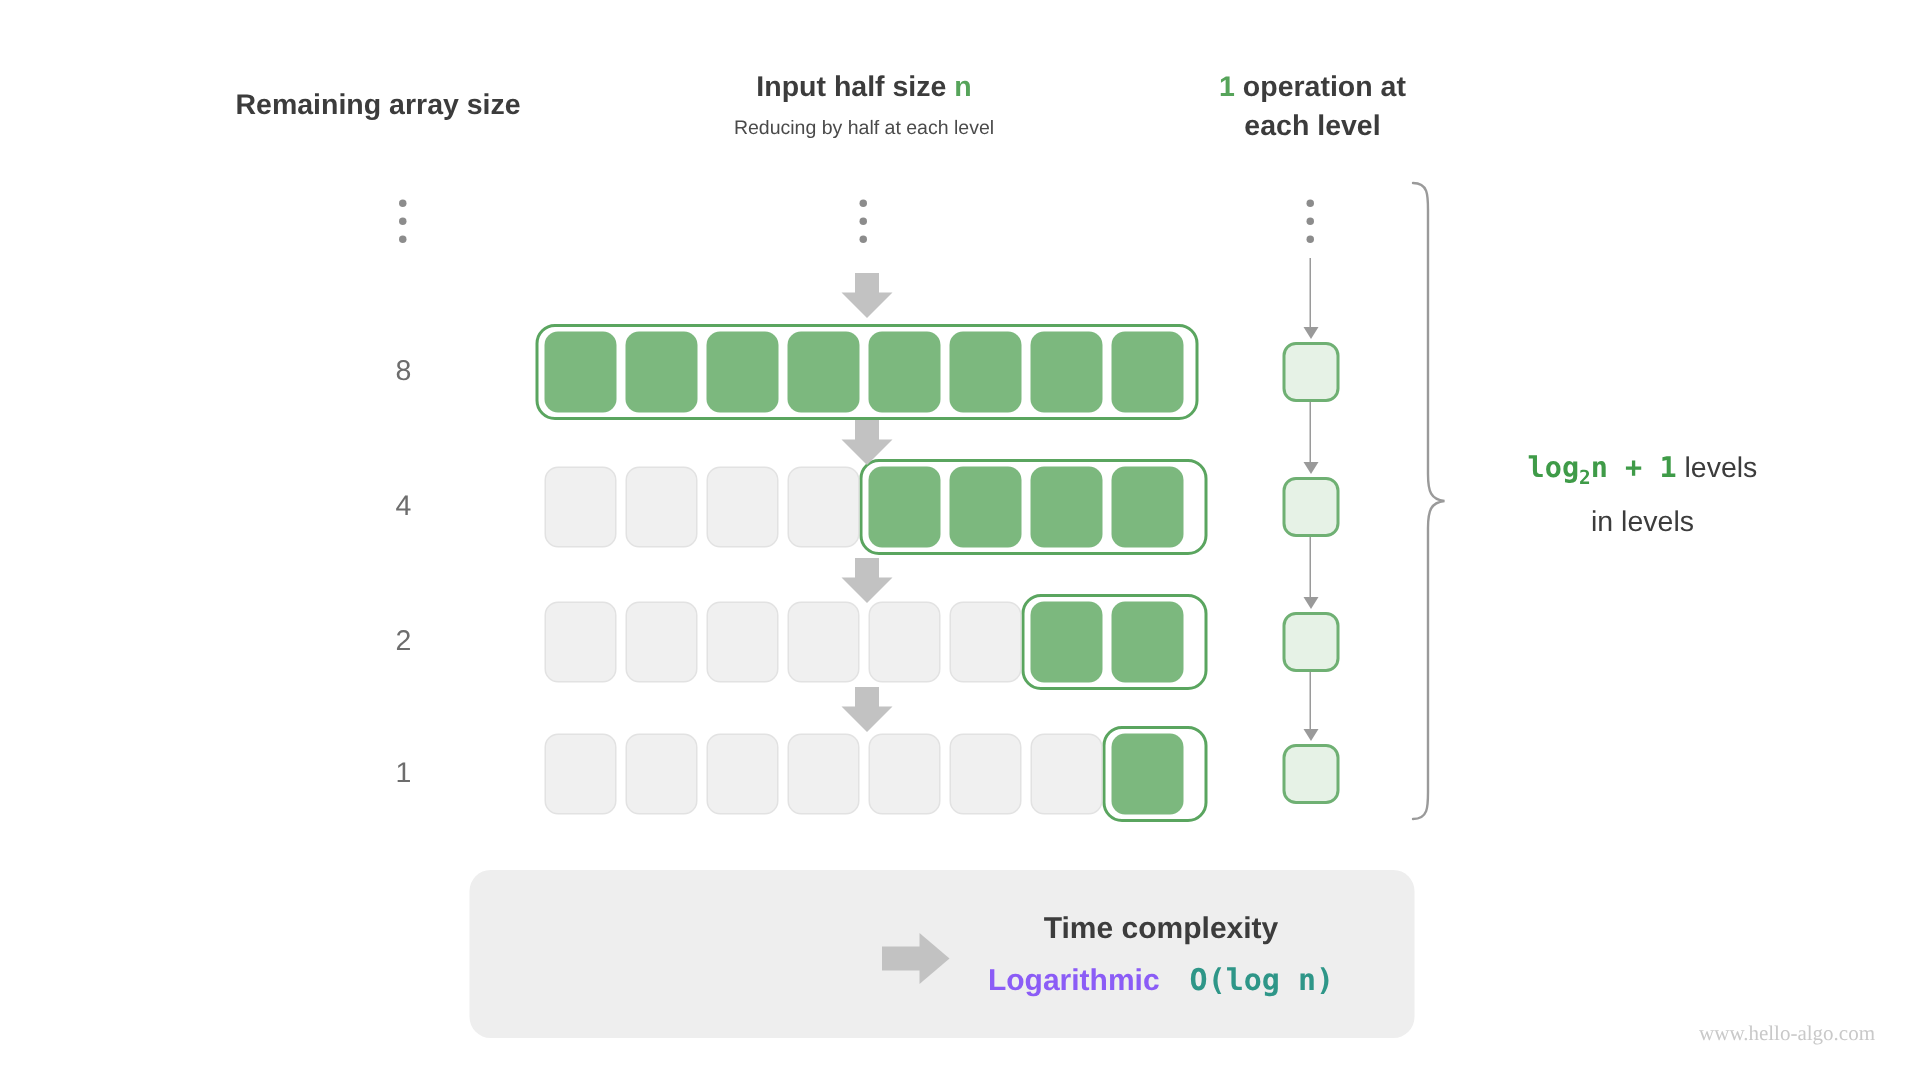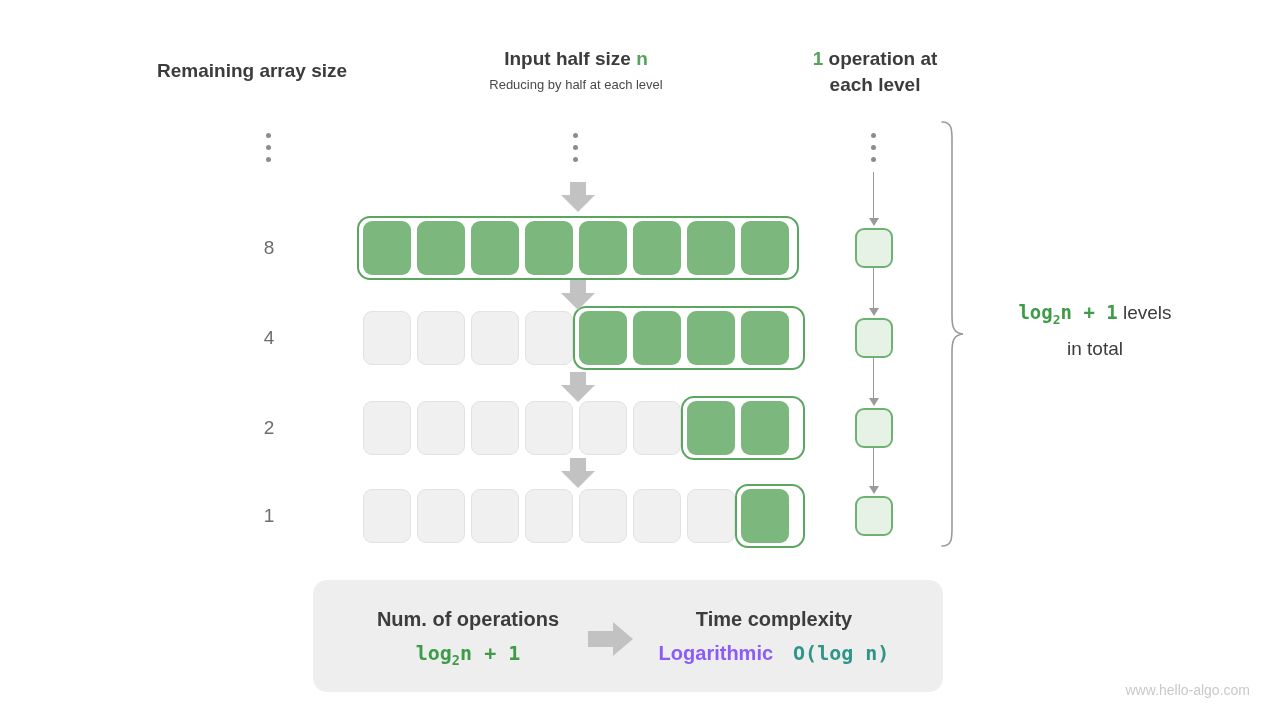--- a/index.html
+++ b/index.html
@@ -160,21 +160,21 @@
     position: absolute; left: 25px; top: 0;
     width: 0; height: 0;
     border-top: 17px solid transparent;
     border-bottom: 17px solid transparent;
     border-left: 20px solid #c2c2c2;
   }
 
   
   .watermark {
     position: absolute; right: 30px; bottom: 22px;
-    font-family: Liberation Sans, sans-serif;
+    font-family: Liberation Serif, serif;
     font-size: 14px; color: #c9c9c9;
   }
   sub { font-size: 0.68em; }
 </style>
 </head>
 <body>
 
 <div class="canvas">
 
   <div class="hdr-left">Remaining array size</div>
@@ -292,28 +292,24 @@
   <div class="opbox" style="left:855px; top:516px;"></div>
 
   <div class="brace">
     <svg width="30" height="432" viewBox="0 0 30 432" fill="none">
       <path d="M4 4 C 14 4, 14 12, 14 22 L 14 198 C 14 210, 16 215, 25 216 C 16 217, 14 222, 14 234 L 14 410 C 14 420, 14 428, 4 428" stroke="#9a9a9a" stroke-width="1.6" fill="none" stroke-linecap="round"></path>
     </svg>
   </div>
 
   <div class="brace-note">
     <div class="l1"><span class="grn-mono"><span>log</span><sub>2</sub><span>n + 1</span></span><span class="lev">  levels</span></div>
-    <div class="l2">in total</div>
+    <div class="l2">in levels</div>
   </div>
 
   <div class="summary">
-    <div class="sum-col" style="left:10px; width:290px;">
-      <div class="title">Num. of operations</div>
-      <div class="val val-green"><span>log</span><sub>2</sub><span>n + 1</span></div>
-    </div>
 
     <div class="sum-col" style="left:316px; width:290px;">
       <div class="title">Time complexity</div>
       <div class="val"><span class="val-teal-b">Logarithmic</span><span class="val-teal-m" style="margin-left:20px;text-align:right;">O(log n)</span></div>
     </div>
   </div>
 
   <div class="rightarrow">
     <div class="stem"></div>
     <div class="head"></div>

